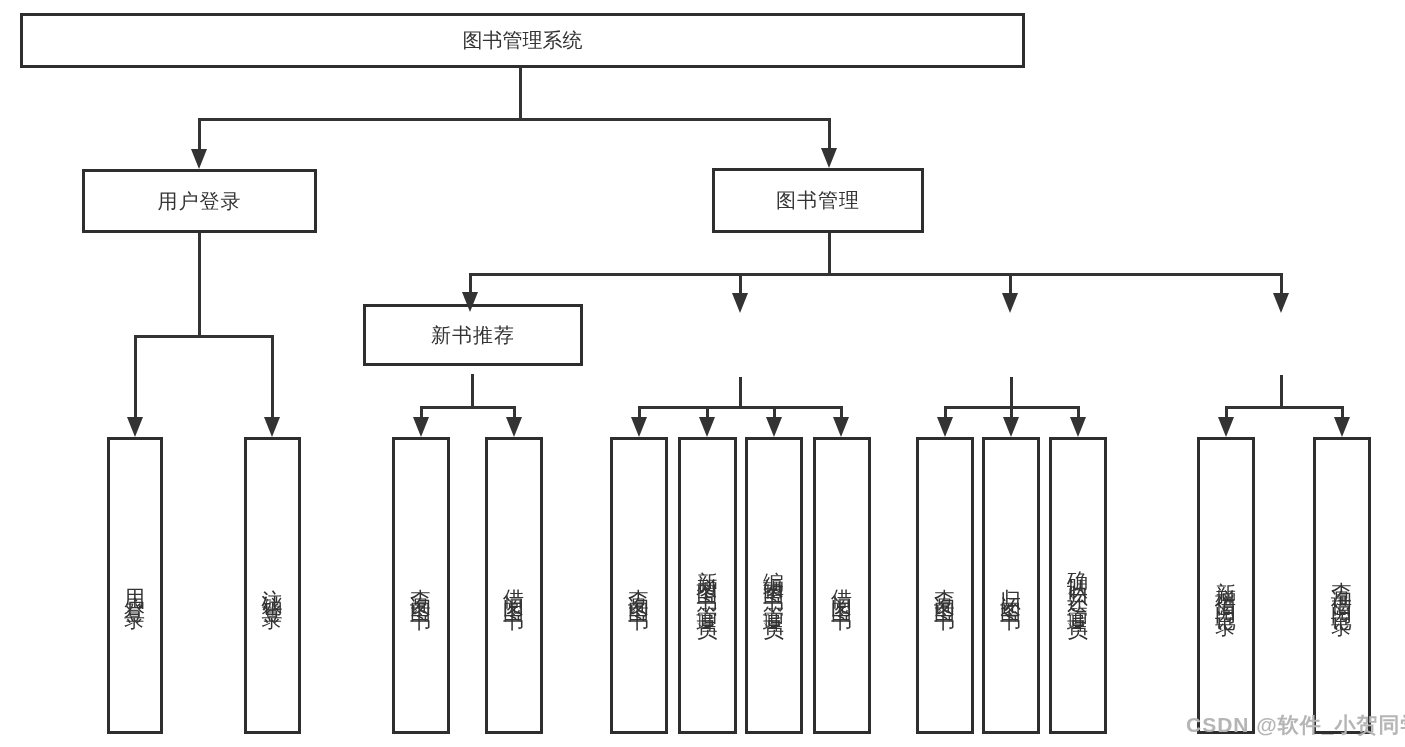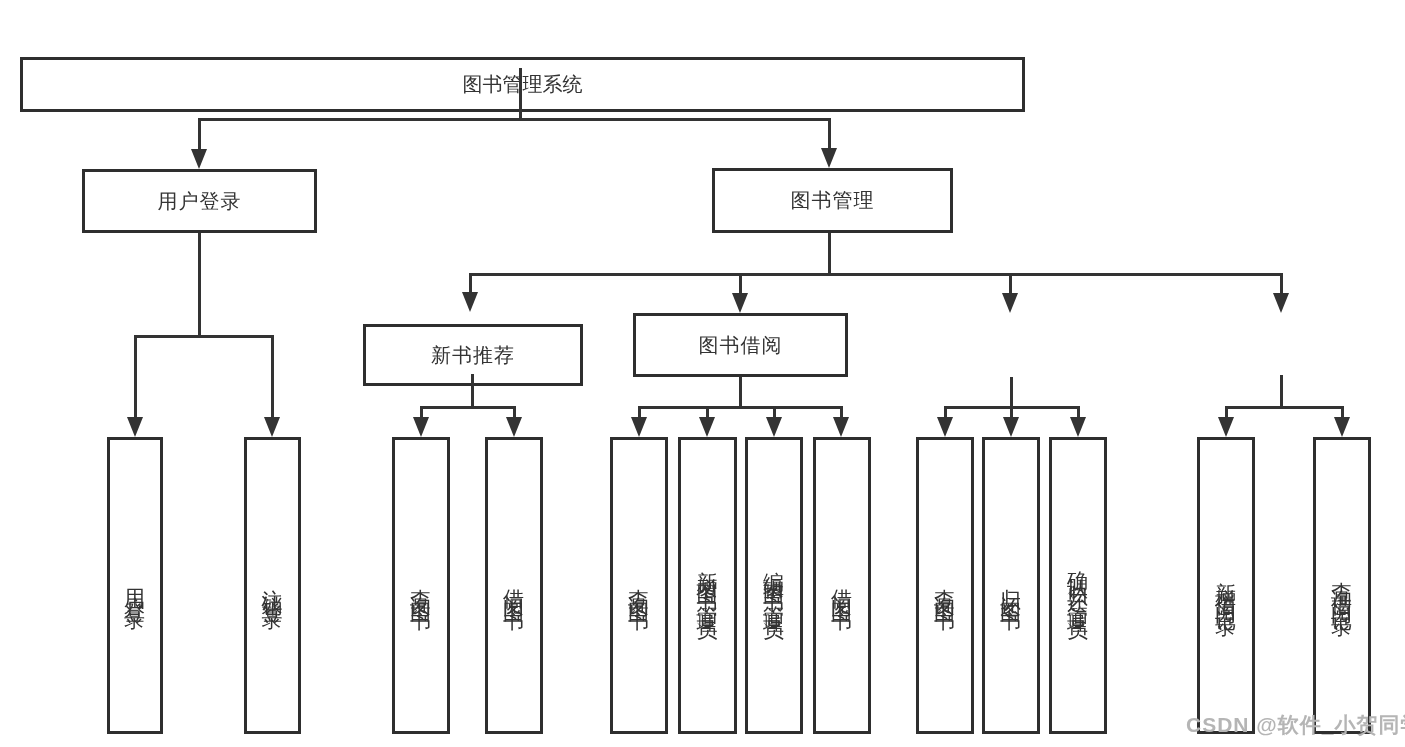--- a/index.html
+++ b/index.html
@@ -15,21 +15,21 @@
     position: absolute;
     box-sizing: border-box;
     border: 3px solid #2e2e2e;
     background: #ffffff;
     display: flex;
     align-items: center;
     justify-content: center;
     color: #333333;
   }
   .hbox { font-size: 20px; letter-spacing: 1px; }
-  .root { font-size: 20px; margin-top: 44px; }
+  .root { font-size: 20px; }
   .leaf {
     writing-mode: vertical-rl;
     text-orientation: mixed;
     font-size: 21px;
     letter-spacing: 7px;
     line-height: 1;
   }
   .line { position: absolute; background: #333333; }
   .arrow {
     position: absolute;
@@ -50,24 +50,23 @@
   }
 </style>
 </head>
 <body>
 
 <div class="canvas">
 
   <div class="box root" style="left:20px; top:13px; width:1005px; height:55px;">图书管理系统</div>
 
   <div class="box hbox" style="left:82px; top:169px; width:235px; height:64px;">用户登录</div>
-  <div class="box hbox" style="left:712px; top:168px; width:241px; height:65px;">图书管理</div>
+  <div class="box hbox" style="left:712px; top:168px; width:212px; height:65px;">图书管理</div>
 
-  <div class="box hbox" style="left:363px; top:324px; width:220px; height:62px;">新书推荐</div>
-  <div class="box hbox" style="left:633px; top:313px; width:215px; height:64px;">图书借阅</div>
+  <div class="box hbox" style="left:363px; top:304px; width:220px; height:62px;">新书推荐</div>
 
   <div class="box leaf" style="left:107px; top:437px; width:56px; height:297px;">用户登录</div>
   <div class="box leaf" style="left:244px; top:437px; width:57px; height:297px;">注销登录</div>
 
   <div class="box leaf" style="left:392px; top:437px; width:58px; height:297px;">查询图书</div>
   <div class="box leaf" style="left:485px; top:437px; width:58px; height:297px;">借阅图书</div>
 
   <div class="box leaf" style="left:610px; top:437px; width:58px; height:297px;">查询图书</div>
   <div class="box leaf" style="left:678px; top:437px; width:59px; height:297px;">新增图书（管理员）</div>
   <div class="box leaf" style="left:745px; top:437px; width:58px; height:297px;">编辑图书（管理员）</div>

